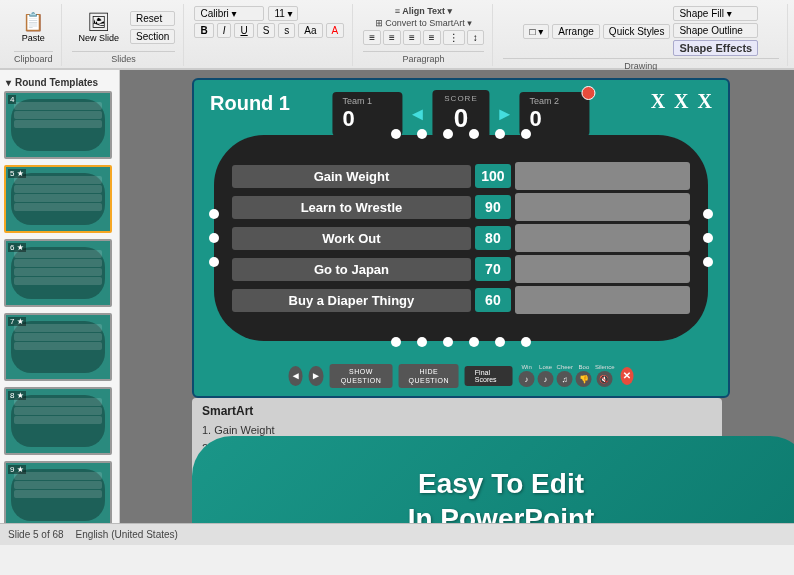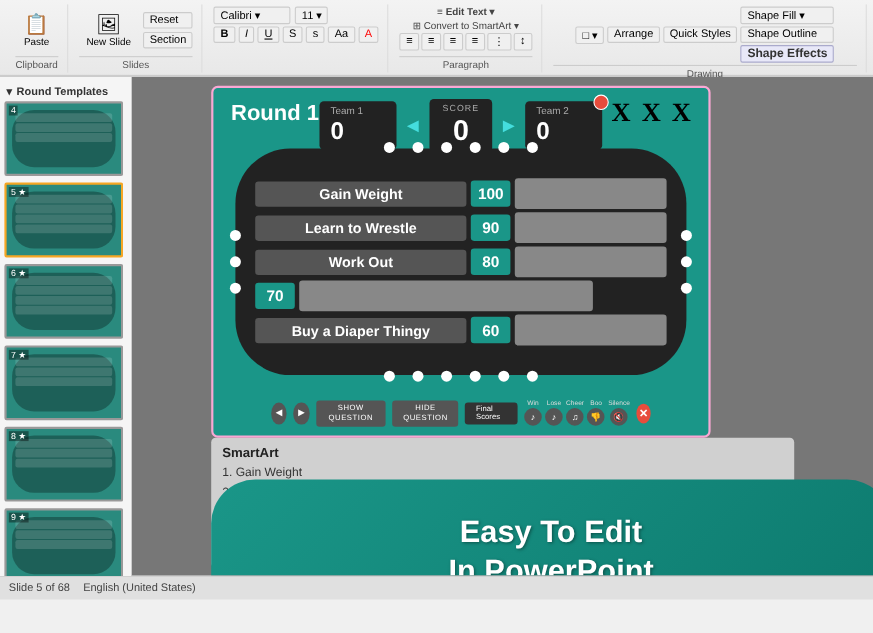--- a/index.html
+++ b/index.html
@@ -134,27 +134,27 @@
       flex-direction: column;
       align-items: center;
       justify-content: flex-start;
       padding: 8px;
       gap: 4px;
       overflow: hidden;
     }
 
     
     #game-slide {
-      width: 454px;
+      width: 538px;
       height: 320px;
       background: #1a9688;
       border-radius: 6px;
       position: relative;
       overflow: hidden;
-      border: 2px solid #f9a8d4;
+      border: 2px solid #0c4a6e;
     }
 
     .slide-round-label {
       position: absolute;
       top: 12px;
       left: 16px;
       font-size: 20px;
       font-weight: bold;
       color: white;
     }
@@ -190,23 +190,23 @@
     .score-center-val { font-size: 26px; font-weight: bold; }
     .arrow-btn {
       color: #4dd;
       font-size: 18px;
       cursor: pointer;
     }
     .xxx-label {
       position: absolute;
       top: 10px;
       right: 14px;
-      font-size: 24px;
+      font-size: 20px;
       font-weight: bold;
-      color: #000000;
+      color: #ffffff;
       font-family: Georgia, serif;
       letter-spacing: 2px;
     }
 
     
     .game-board {
       position: absolute;
       top: 55px;
       left: 20px;
       right: 20px;
@@ -457,21 +457,21 @@
         <div class="ribbon-small-btn" style="text-decoration:underline;">U</div>
         <div class="ribbon-small-btn">S</div>
         <div class="ribbon-small-btn">s</div>
         <div class="ribbon-small-btn">Aa</div>
         <div class="ribbon-small-btn" style="color:red;">A</div>
       </div>
     </div>
   </div>
   <div class="ribbon-group">
     <div class="ribbon-items" style="flex-direction:column;gap:2px;">
-      <div style="font-size:9px;font-weight:bold;color:#444;">≡ Edit Text ▾</div>
+      <div style="font-size:9px;font-weight:bold;color:#444;">≡ Align Text ▾</div>
       <div style="font-size:9px;color:#444;">⊞ Convert to SmartArt ▾</div>
       <div style="display:flex;gap:2px;">
         <div class="ribbon-small-btn">≡</div>
         <div class="ribbon-small-btn">≡</div>
         <div class="ribbon-small-btn">≡</div>
         <div class="ribbon-small-btn">≡</div>
         <div class="ribbon-small-btn">⋮</div>
         <div class="ribbon-small-btn">↕</div>
       </div>
     </div>
@@ -613,20 +613,21 @@
             <div class="answer-label">Learn to Wrestle</div>
             <div class="answer-score">90</div>
             <div class="answer-reveal"></div>
           </div>
           <div class="answer-row">
             <div class="answer-label">Work Out</div>
             <div class="answer-score">80</div>
             <div class="answer-reveal"></div>
           </div>
           <div class="answer-row">
+            <div class="answer-label">Go to Japan</div>
             <div class="answer-score">70</div>
             <div class="answer-reveal"></div>
           </div>
           <div class="answer-row">
             <div class="answer-label">Buy a Diaper Thingy</div>
             <div class="answer-score">60</div>
             <div class="answer-reveal"></div>
           </div>
 
           <div class="dot-bottom">

